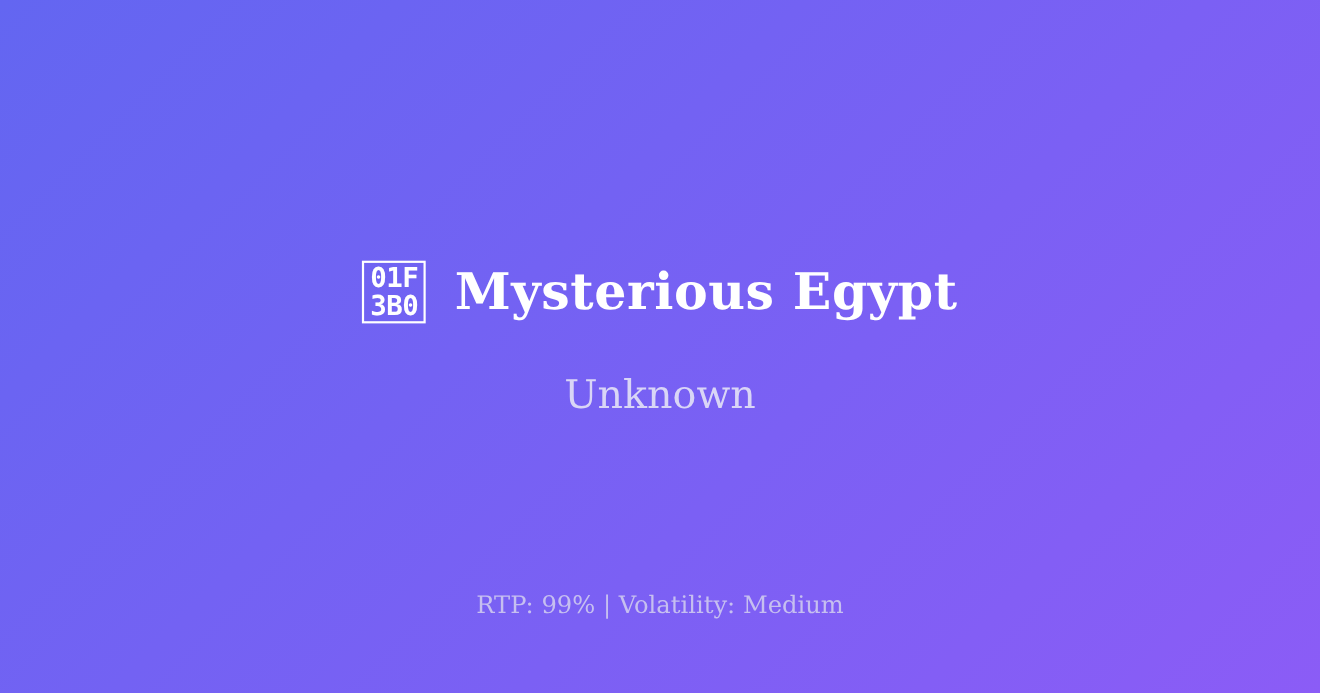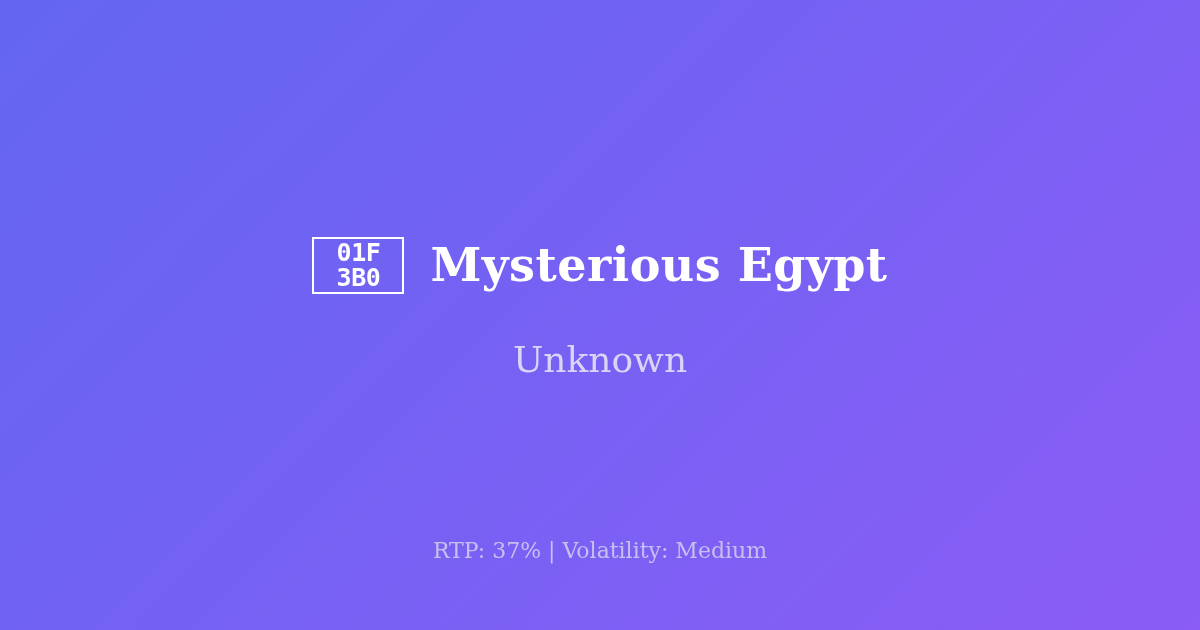--- a/index.html
+++ b/index.html
@@ -42,21 +42,21 @@
     box-sizing: border-box;
   }
 
   
   .tofu-glyph {
     display: inline-flex;
     flex-direction: column;
     align-items: center;
     justify-content: center;
     box-sizing: border-box;
-    width: 92px;
+    width: 58px;
     height: 57px;
     border: 2px solid #ffffff;
     padding: 3px 16px;
     flex: 0 0 auto;
     line-height: 1;
   }
 
   .tofu-row {
     font-family: "DejaVu Sans Mono", "Liberation Mono", monospace;
     font-size: 25px;
@@ -116,15 +116,15 @@
       <span class="tofu-row">01F</span>
       <span class="tofu-row">3B0</span>
     </span>
 
     <h1 class="card-title">Mysterious Egypt</h1>
 
   </div>
 
   <p class="card-subtitle">Unknown</p>
 
-  <p class="card-meta">RTP: 37% | Volatility: Medium</p>
+  <p class="card-meta">RTP: 99% | Volatility: Medium</p>
 
 </div>
 
 </body></html>

